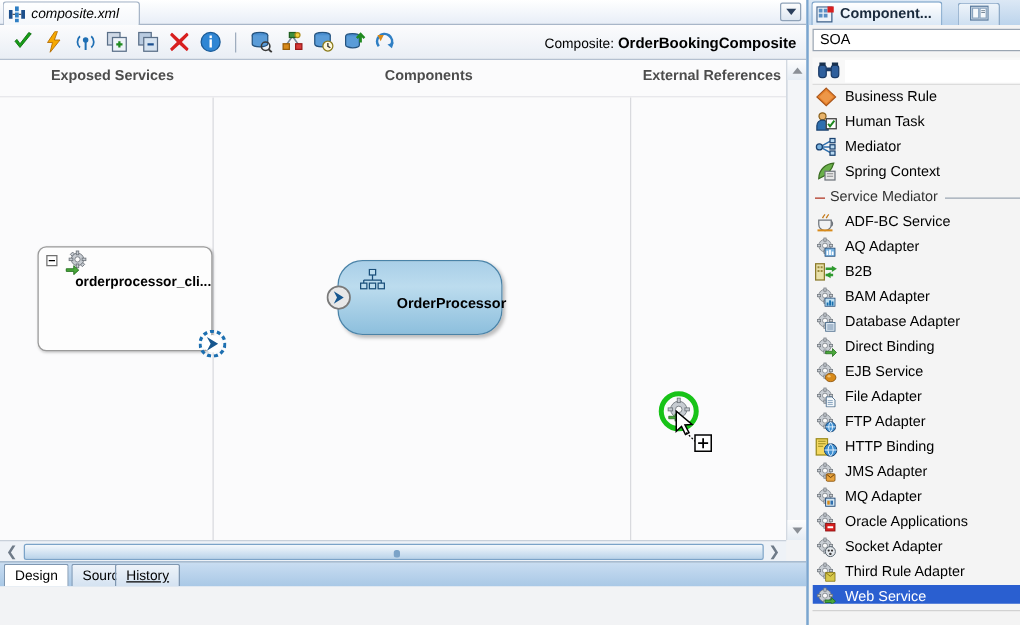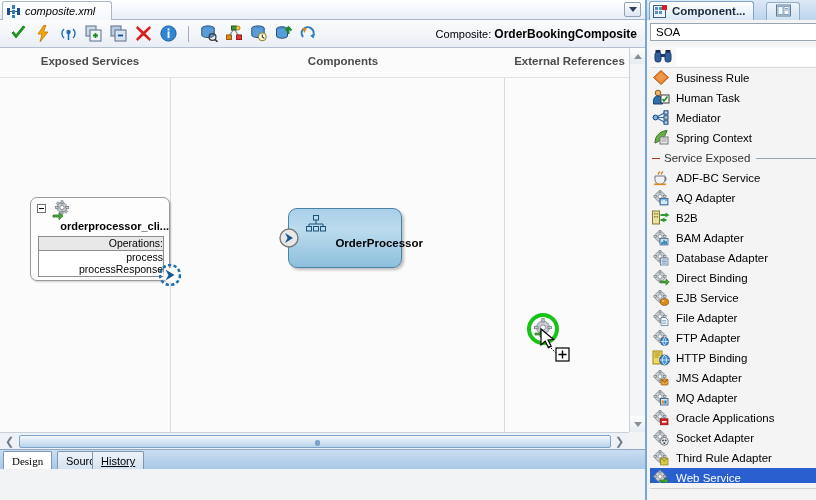--- a/index.html
+++ b/index.html
@@ -112,25 +112,24 @@
     height: 14px; background: #e8e8e8; border-bottom: 1px solid #8e8e8e;
     font-size: 10.5px; padding-left: 5px; line-height: 13px; color: #000;
   }
   .svc-op { font-size: 10.5px; padding-left: 4px; line-height: 12px; color: #000; }
   .svc-connector {
     position: absolute; left: 159px; top: 186px; width: 22px; height: 22px;
   }
 
   
   .comp-node {
-    position: absolute; left: 270px; top: 130px; width: 114px; height: 60px;
+    position: absolute; left: 270px; top: 130px; width: 132px; height: 60px;
     background: linear-gradient(180deg, #a9cfe8 0%, #bcdcee 35%, #8dbfdd 100%);
-    border: 1px solid #4a83a8; border-radius: 9px;
+    border: 1px solid #4a83a8; border-radius: 20px;
     box-shadow: 2px 2px 3px rgba(0,0,0,0.25);
-    margin-left: 18px;
   }
   .comp-label {
     position: absolute; left: 14px; top: 28px; width: 120px;
     font-size: 11.5px; font-weight: bold; color: #000;
   }
   .comp-bpel-icon { position: absolute; left: 16px; top: 6px; width: 22px; height: 20px; }
   .comp-port { position: absolute; left: -10px; top: 19px; width: 20px; height: 20px; }
 
   
   .drop-target { position: absolute; left: 525px; top: 233px; width: 36px; height: 36px; }
@@ -173,21 +172,21 @@
     position: absolute; left: 0; top: 449px; width: 645px; height: 20px;
     background: linear-gradient(#c9ddf1, #a9c8e6);
     border-top: 1px solid #8fa9c4;
   }
   .dsh-tab {
     position: absolute; top: 1px; height: 18px; padding: 0 8px;
     line-height: 18px; font-size: 11px; color: #000;
     border: 1px solid #7f97b1; border-bottom: none; border-radius: 2px 2px 0 0;
     background: linear-gradient(#eef3f9, #d4e2f1);
   }
-  .dsh-tab.active { background: #ffffff; font-weight: normal; font-family: Liberation Serif, serif; }
+  .dsh-tab.active { background: #ffffff; font-weight: normal; }
   #dsh-design { left: 3px; }
   #dsh-source { left: 57px; }
   #dsh-history{ left: 92px; text-decoration: underline; }
 
   
   .logpanel {
     position: absolute; left: 0; top: 469px; width: 645px; height: 31px;
     background: #ffffff;
   }
   .log-tabbar {
@@ -406,25 +405,20 @@
               <rect x="4.3" y="6.5" width="3" height="2"></rect>
                 <rect x="14.7" y="6.5" width="3" height="2"></rect>
               <rect x="5.6" y="2.3" width="2.6" height="2" transform="rotate(-45 6.9 3.3)"></rect>
               <rect x="13.8" y="10.7" width="2.6" height="2" transform="rotate(-45 15.1 11.7)"></rect>
             </g>
             <circle cx="11" cy="7.5" r="2.1" fill="#fbfbfb" stroke="#6f757c" stroke-width="0.7"></circle>
             <path d="M2 15 h6 v-2.5 l4 3.6 l-4 3.6 v-2.6 h-6 z" fill="#4aa83a" stroke="#1f6b1a" stroke-width="0.7"></path>
           </svg>
         </div>
         <div class="svc-title">orderprocessor_cli...</div>
-        <div class="svc-ops-box">
-          <div class="svc-ops-head">Operations:</div>
-          <div class="svc-op">process</div>
-          <div class="svc-op">processResponse</div>
-        </div>
       </div>
       <div class="svc-connector">
         <svg width="22" height="22" viewBox="0 0 22 22">
           <circle cx="11" cy="11" r="10" fill="none" stroke="#1d6fb0" stroke-width="2.6" stroke-dasharray="3.2,2.4"></circle>
           <circle cx="11" cy="11" r="7" fill="#ffffff"></circle>
           <path d="M6.5 5.5 L15.5 11 L6.5 16.5 L9.5 11 Z" fill="#17578f"></path>
         </svg>
       </div>
 
       <div class="comp-node">
@@ -571,21 +565,21 @@
         <div class="pal-item">
           <span class="pal-icon"><svg width="18" height="17" viewBox="0 0 18 17">
               <path d="M3 14 C3 6 9 2 15 1.5 C13 9 8 12 3 14 z" fill="#6ab04a" stroke="#3a6b22"></path>
               <rect x="8" y="8" width="8" height="7" fill="#e8e8e8" stroke="#6f757c"></rect>
               <path d="M9.5 10 h5 M9.5 12 h5" stroke="#8a8a8a" stroke-width="0.8"></path>
             </svg></span>
           <span>Spring Context</span>
         </div>
         <div class="pal-sep">
           <span class="dash-l"></span>
-          <span>Service Exposed</span>
+          <span>Service Mediator</span>
           <span class="dash-r"></span>
         </div>
         <div class="pal-item">
           <span class="pal-icon"><svg width="18" height="17" viewBox="0 0 18 17">
               <path d="M3 7 h10 v3.5 a5 5 0 0 1-10 0 z" fill="#f0f2f4" stroke="#6f757c"></path>
               <path d="M13 8 a2.6 2.6 0 0 1 0 4" fill="none" stroke="#6f757c" stroke-width="1.2"></path>
               <rect x="2" y="14.5" width="12" height="1.6" fill="#d88a1a"></rect>
               <path d="M6 5.5 q1-2 2-3 M9 5.5 q1-2 2-3" stroke="#c47a1a" stroke-width="1.1" fill="none"></path>
             </svg></span>
           <span>ADF-BC Service</span>

